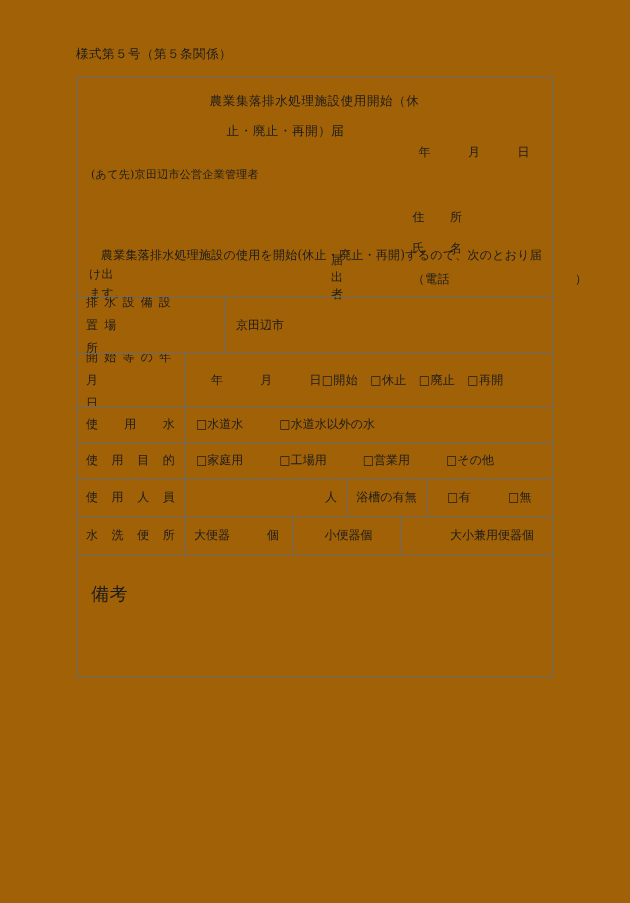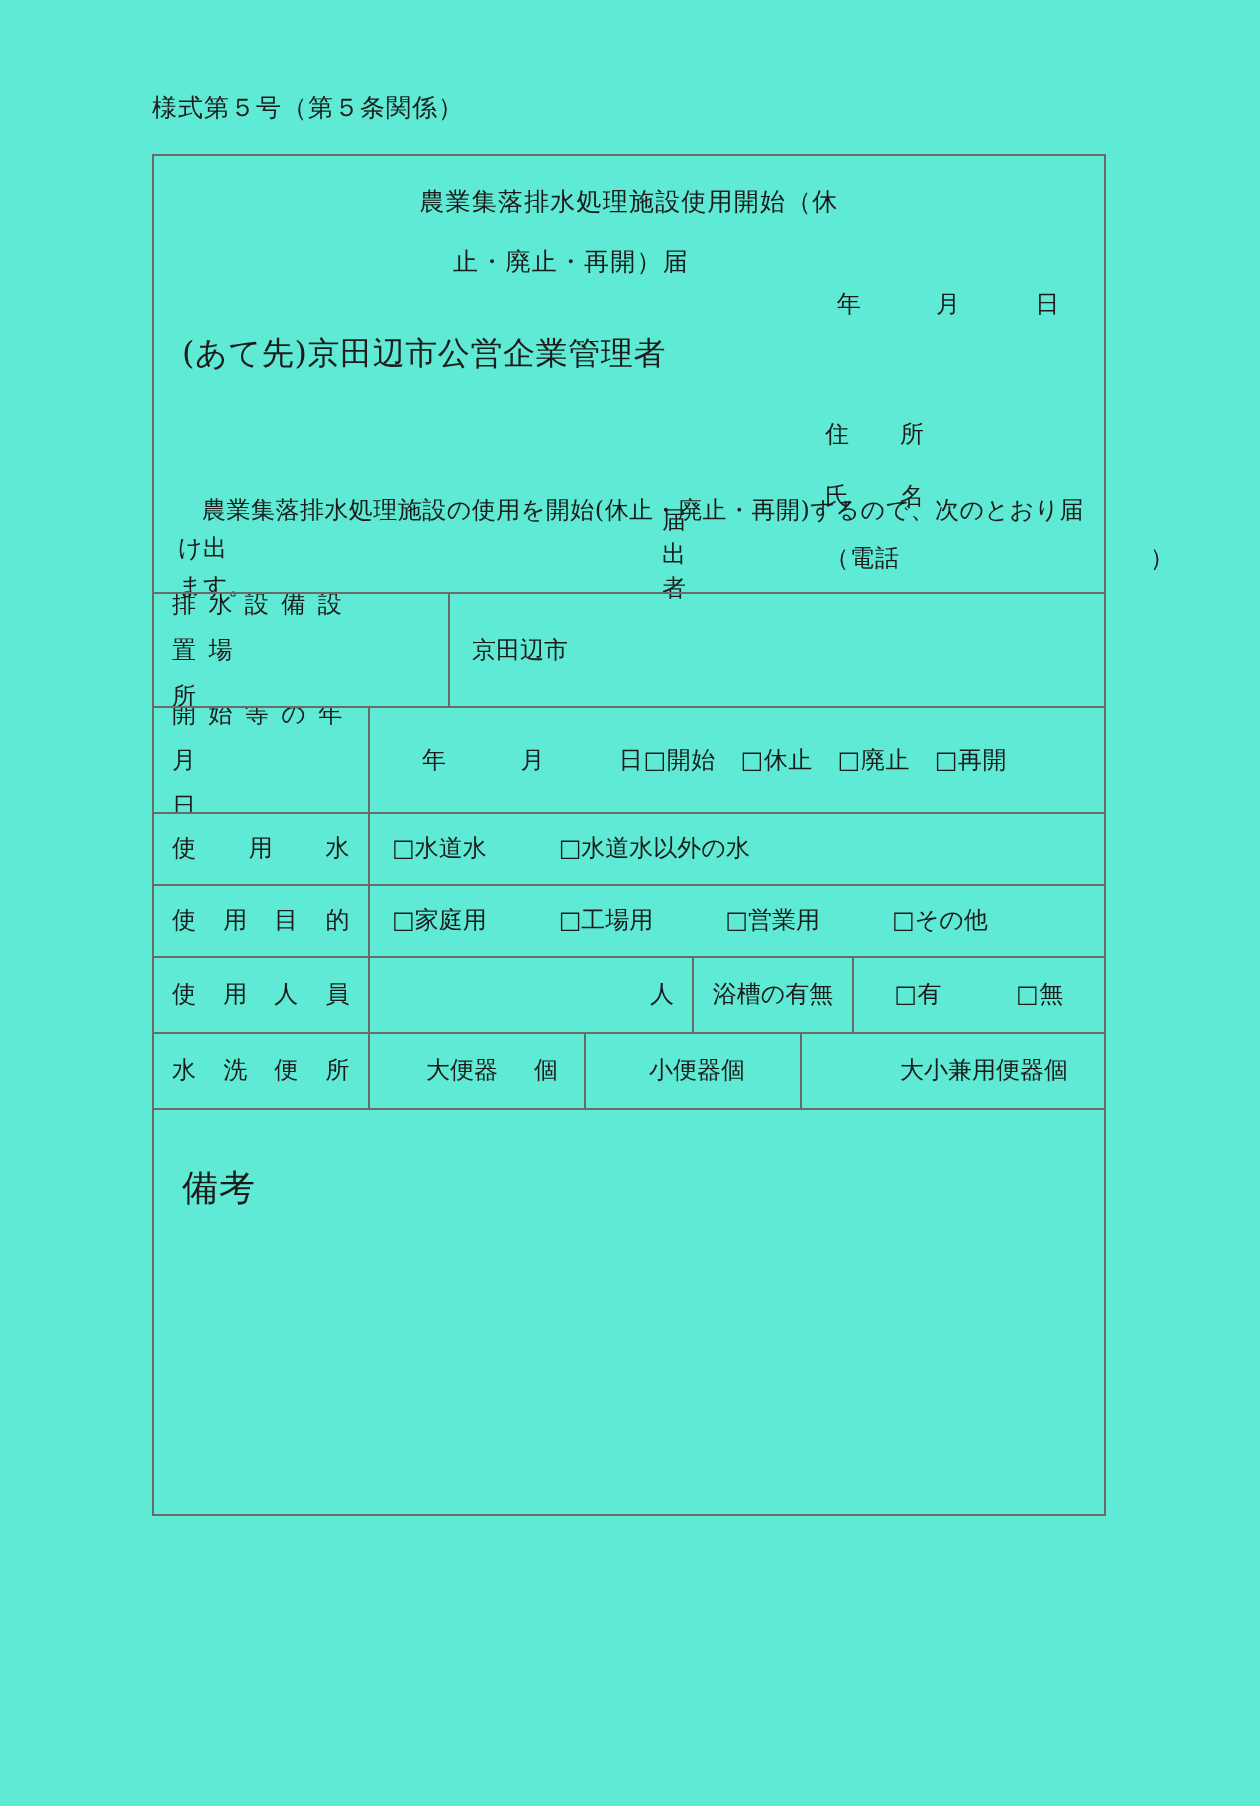--- a/index.html
+++ b/index.html
@@ -11,40 +11,40 @@
     width: 630px;
     height: 903px;
     position: relative;
     font-family: "DejaVu Serif", "Liberation Serif", serif;
     color: #1b1b1b;
     -webkit-font-smoothing: antialiased;
   }
   .page {
     position: absolute;
     inset: 0;
-    background: #5eead4;
+    background: #a16207;
   }
 
   
   .form-no {
     position: absolute;
     left: 76px;
     top: 46px;
     font-size: 12.5px;
     letter-spacing: 0.5px;
     white-space: nowrap;
   }
 
   
   .frame {
     position: absolute;
     left: 76px;
     top: 77px;
     width: 477px;
-    height: 681px;
+    height: 601px;
     border: 1px solid #6a6a6a;
     box-sizing: border-box;
   }
 
   
   .head {
     position: relative;
     height: 218px;
     box-sizing: border-box;
   }
@@ -68,21 +68,21 @@
     right: 22px;
     top: 66px;
     font-size: 12px;
     letter-spacing: 0.4px;
     white-space: pre;
   }
   .addressee {
     position: absolute;
     left: 14px;
     top: 89px;
-    font-size: 16px;
+    font-size: 11px;
     letter-spacing: 0.3px;
     white-space: nowrap;
   }
   .submitter {
     position: absolute;
     left: 254px;
     top: 116px;
     font-size: 12px;
     display: flex;
     align-items: flex-end;
@@ -183,21 +183,21 @@
     justify-content: center;
     white-space: pre;
     letter-spacing: 0.3px;
   }
 
   .r-toilet { height: 38px; }
   .r-toilet .t1 {
     width: 108px;
     flex: 0 0 108px;
     justify-content: space-between;
-    padding: 0 13px 0 28px;
+    padding: 0 13px 0 9px;
   }
   .r-toilet .t2 {
     width: 108px;
     flex: 0 0 108px;
     justify-content: center;
     padding: 0 13px 0 17px;
   }
   .r-toilet .t3 {
     flex: 1;
     justify-content: flex-end;

